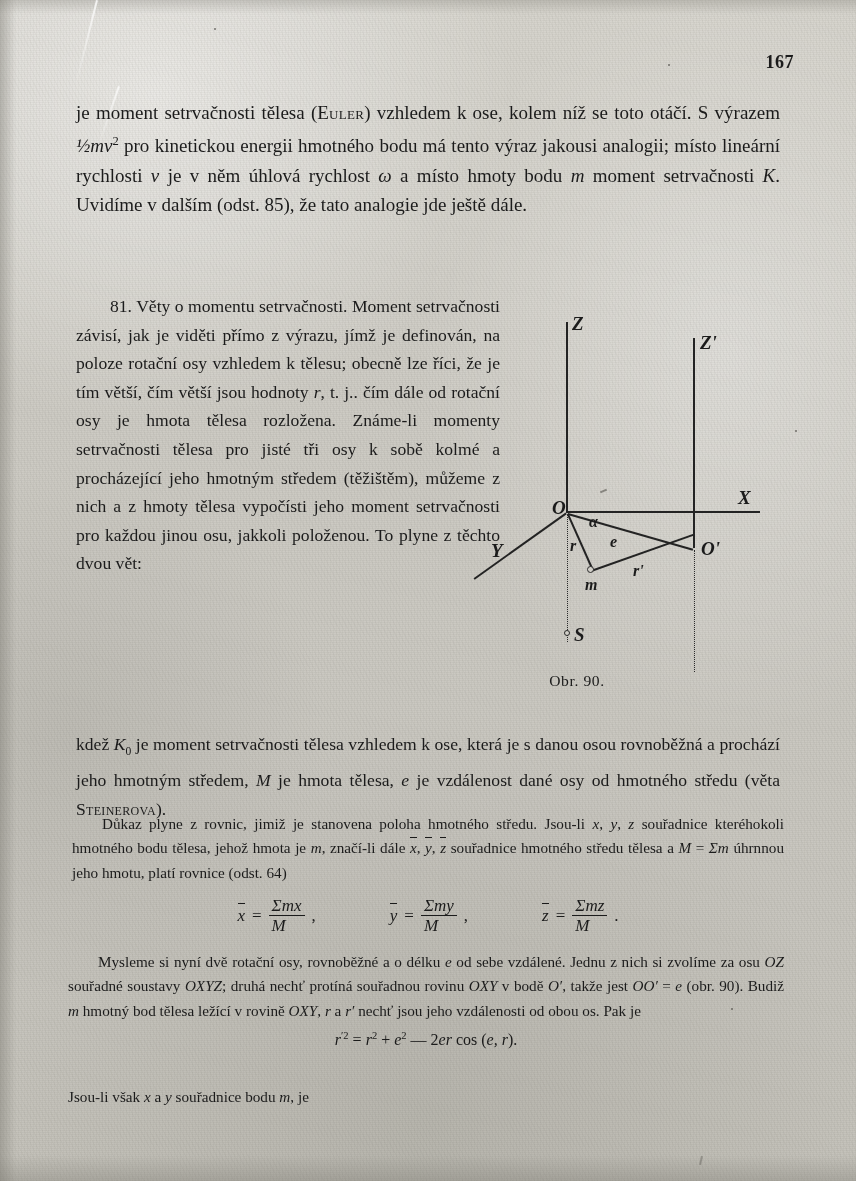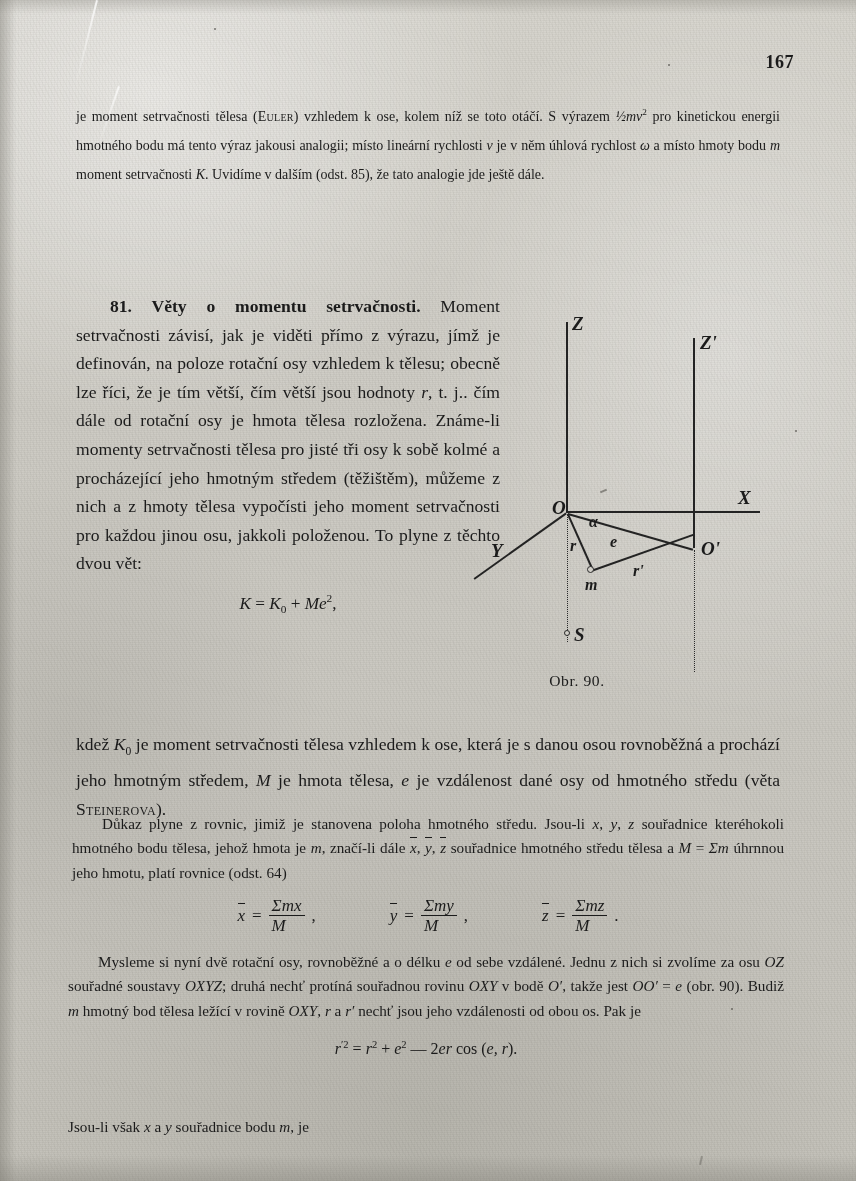--- a/index.html
+++ b/index.html
@@ -44,52 +44,52 @@
 
   #content{ position:absolute; inset:0; }
 
   .pageno{
     position:absolute; right:62px; top:52px;
     font-weight:bold; font-size:18px; letter-spacing:.5px;
   }
 
   .body-text{
     position:absolute; left:76px; width:704px; top:98px;
-    font-size:14px; line-height:29.2px;
+    font-size:19px; line-height:29.2px;
     text-align:justify;
   }
   .body-text2{
     position:absolute; left:76px; width:704px; top:730px;
     font-size:17.6px; line-height:29.2px;
     text-align:justify;
   }
   .small-text{
     position:absolute; left:72px; width:712px; top:812px;
     font-size:15.2px; line-height:24.4px;
     text-align:justify;
   }
   .small-text2{
     position:absolute; left:68px; width:716px; top:950px;
     font-size:15.2px; line-height:24.4px;
     text-align:justify;
   }
   .jsouli{
     position:absolute; left:68px; width:716px; top:1085px;
-    font-size:15.2px; line-height:24.4px;margin-top:30px;
+    font-size:15.2px; line-height:24.4px;
   }
   .col-text{
     position:absolute; left:76px; width:424px; top:292px;
     font-size:17.6px; line-height:28.6px;
     text-align:justify;
   }
   p{ margin:0; }
   .ind{ text-indent:34px; }
   .ind-s{ text-indent:30px; }
   i{ font-style:italic; }
-  b{ font-weight:bold;margin-top:15px; }
+  b{ font-weight:normal;margin-top:15px; }
   .sc{ font-variant:small-caps; letter-spacing:.3px; }
   .eq{ text-align:center; text-indent:0; font-size:17.2px; margin-top:6px; }
   .eq-s{ text-align:center; text-indent:0; font-size:16px; }
   sup{ font-size:.66em; }
   sub{ font-size:.66em; }
   .ov{ position:relative; }
   .ov::before{
     content:""; position:absolute; left:3%; right:3%; top:-.18em; height:1px;
     background:#1b1b1b;
   }
@@ -150,21 +150,20 @@
 <div id="content">
 
   <div class="pageno">167</div>
 
   <div class="body-text">
     <p>je moment setrvačnosti tělesa (<span class="sc">Euler</span>) vzhledem k ose, kolem níž se toto otáčí. S výrazem <i>½mv</i><sup>2</sup> pro kinetickou energii hmotného bodu má tento výraz jakousi analogii; místo lineární rychlosti <i>v</i> je v něm úhlová rychlost <i>ω</i> a místo hmoty bodu <i>m</i> moment setrvačnosti <i>K</i>. Uvidíme v dalším (odst. 85), že tato analogie jde ještě dále.</p>
   </div>
 
   <div class="col-text">
     <p class="ind"><b>81. Věty o momentu setrvačnosti.</b> Moment setrvačnosti závisí, jak je viděti přímo z výrazu, jímž je definován, na poloze rotační osy vzhledem k tělesu; obecně lze říci, že je tím větší, čím větší jsou hodnoty <i>r</i>, t. j.. čím dále od rotační osy je hmota tělesa rozložena. Známe-li momenty setrvačnosti tělesa pro jisté tři osy k sobě kolmé a procházející jeho hmotným středem (těžištěm), můžeme z nich a z hmoty tělesa vypočísti jeho moment setrvačnosti pro každou jinou osu, jakkoli položenou. To plyne z těchto dvou vět:</p>
-    <p class="eq"><i>K</i> = <i>K</i><sub>0</sub> + <i>Me</i><sup>2</sup>,</p>
   </div>
 
   <div id="figure">
 
     <div class="ln axv" style="left:114px; top:22px; height:190px;"></div>
 
     <div class="ln axv" style="left:241px; top:38px; height:210px;"></div>
 
     <div class="ln axh" style="left:114px; top:211px; width:194px;"></div>
 
@@ -231,20 +230,20 @@
       <span class="frac">
         <i class="num">Σmz</i>
         <i class="den">M</i>
       </span>
       <span>.</span>
     </span>
   </div>
 
   <div class="small-text2">
     <p class="ind-s">Mysleme si nyní dvě rotační osy, rovnoběžné a o délku <i>e</i> od sebe vzdálené. Jednu z nich si zvolíme za osu <i>OZ</i> souřadné soustavy <i>OXYZ</i>; druhá nechť protíná souřadnou rovinu <i>OXY</i> v bodě <i>O′</i>, takže jest <i>OO′</i> = <i>e</i> (obr. 90). Budiž <i>m</i> hmotný bod tělesa ležící v rovině <i>OXY</i>, <i>r</i> a <i>r′</i> nechť jsou jeho vzdálenosti od obou os. Pak je</p>
-    <p class="eq-s" style="margin-top:10px;"><i>r</i><sup>′2</sup> = <i>r</i><sup>2</sup> + <i>e</i><sup>2</sup> — 2<i>er</i> cos (<i>e, r</i>).</p>
+    <p class="eq-s" style="margin-top:1px;"><i>r</i><sup>′2</sup> = <i>r</i><sup>2</sup> + <i>e</i><sup>2</sup> — 2<i>er</i> cos (<i>e, r</i>).</p>
   </div>
 
   <div class="jsouli">
     <p>Jsou-li však <i>x</i> a <i>y</i> souřadnice bodu <i>m</i>, je</p>
   </div>
 
 </div>
 
 </body></html>

